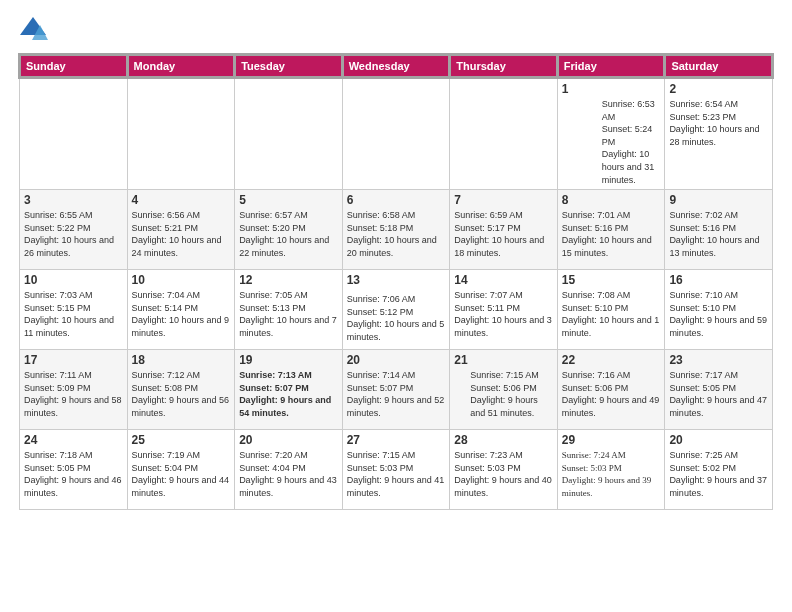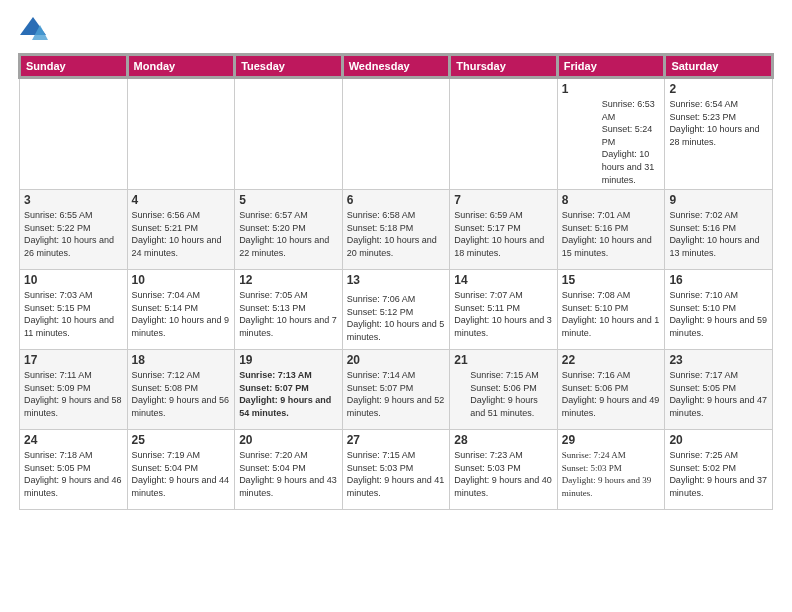--- a/index.html
+++ b/index.html
@@ -293,21 +293,21 @@
           </td>
           <td>
             <span class="day-num">25</span>
             <div class="day-info" style="white-space: pre-line;">Sunrise: 7:19 AM
 Sunset: 5:04 PM
 Daylight: 9 hours and 44 minutes.</div>
           </td>
           <td>
             <span class="day-num">20</span>
             <div class="day-info" style="white-space: pre-line;">Sunrise: 7:20 AM
-Sunset: 5:04 PM
+Sunset: 4:04 PM
 Daylight: 9 hours and 43 minutes.</div>
           </td>
           <td>
             <span class="day-num">27</span>
             <div class="day-info" style="white-space: pre-line;">Sunrise: 7:15 AM
 Sunset: 5:03 PM
 Daylight: 9 hours and 41 minutes.</div>
           </td>
           <td>
             <span class="day-num">28</span>

